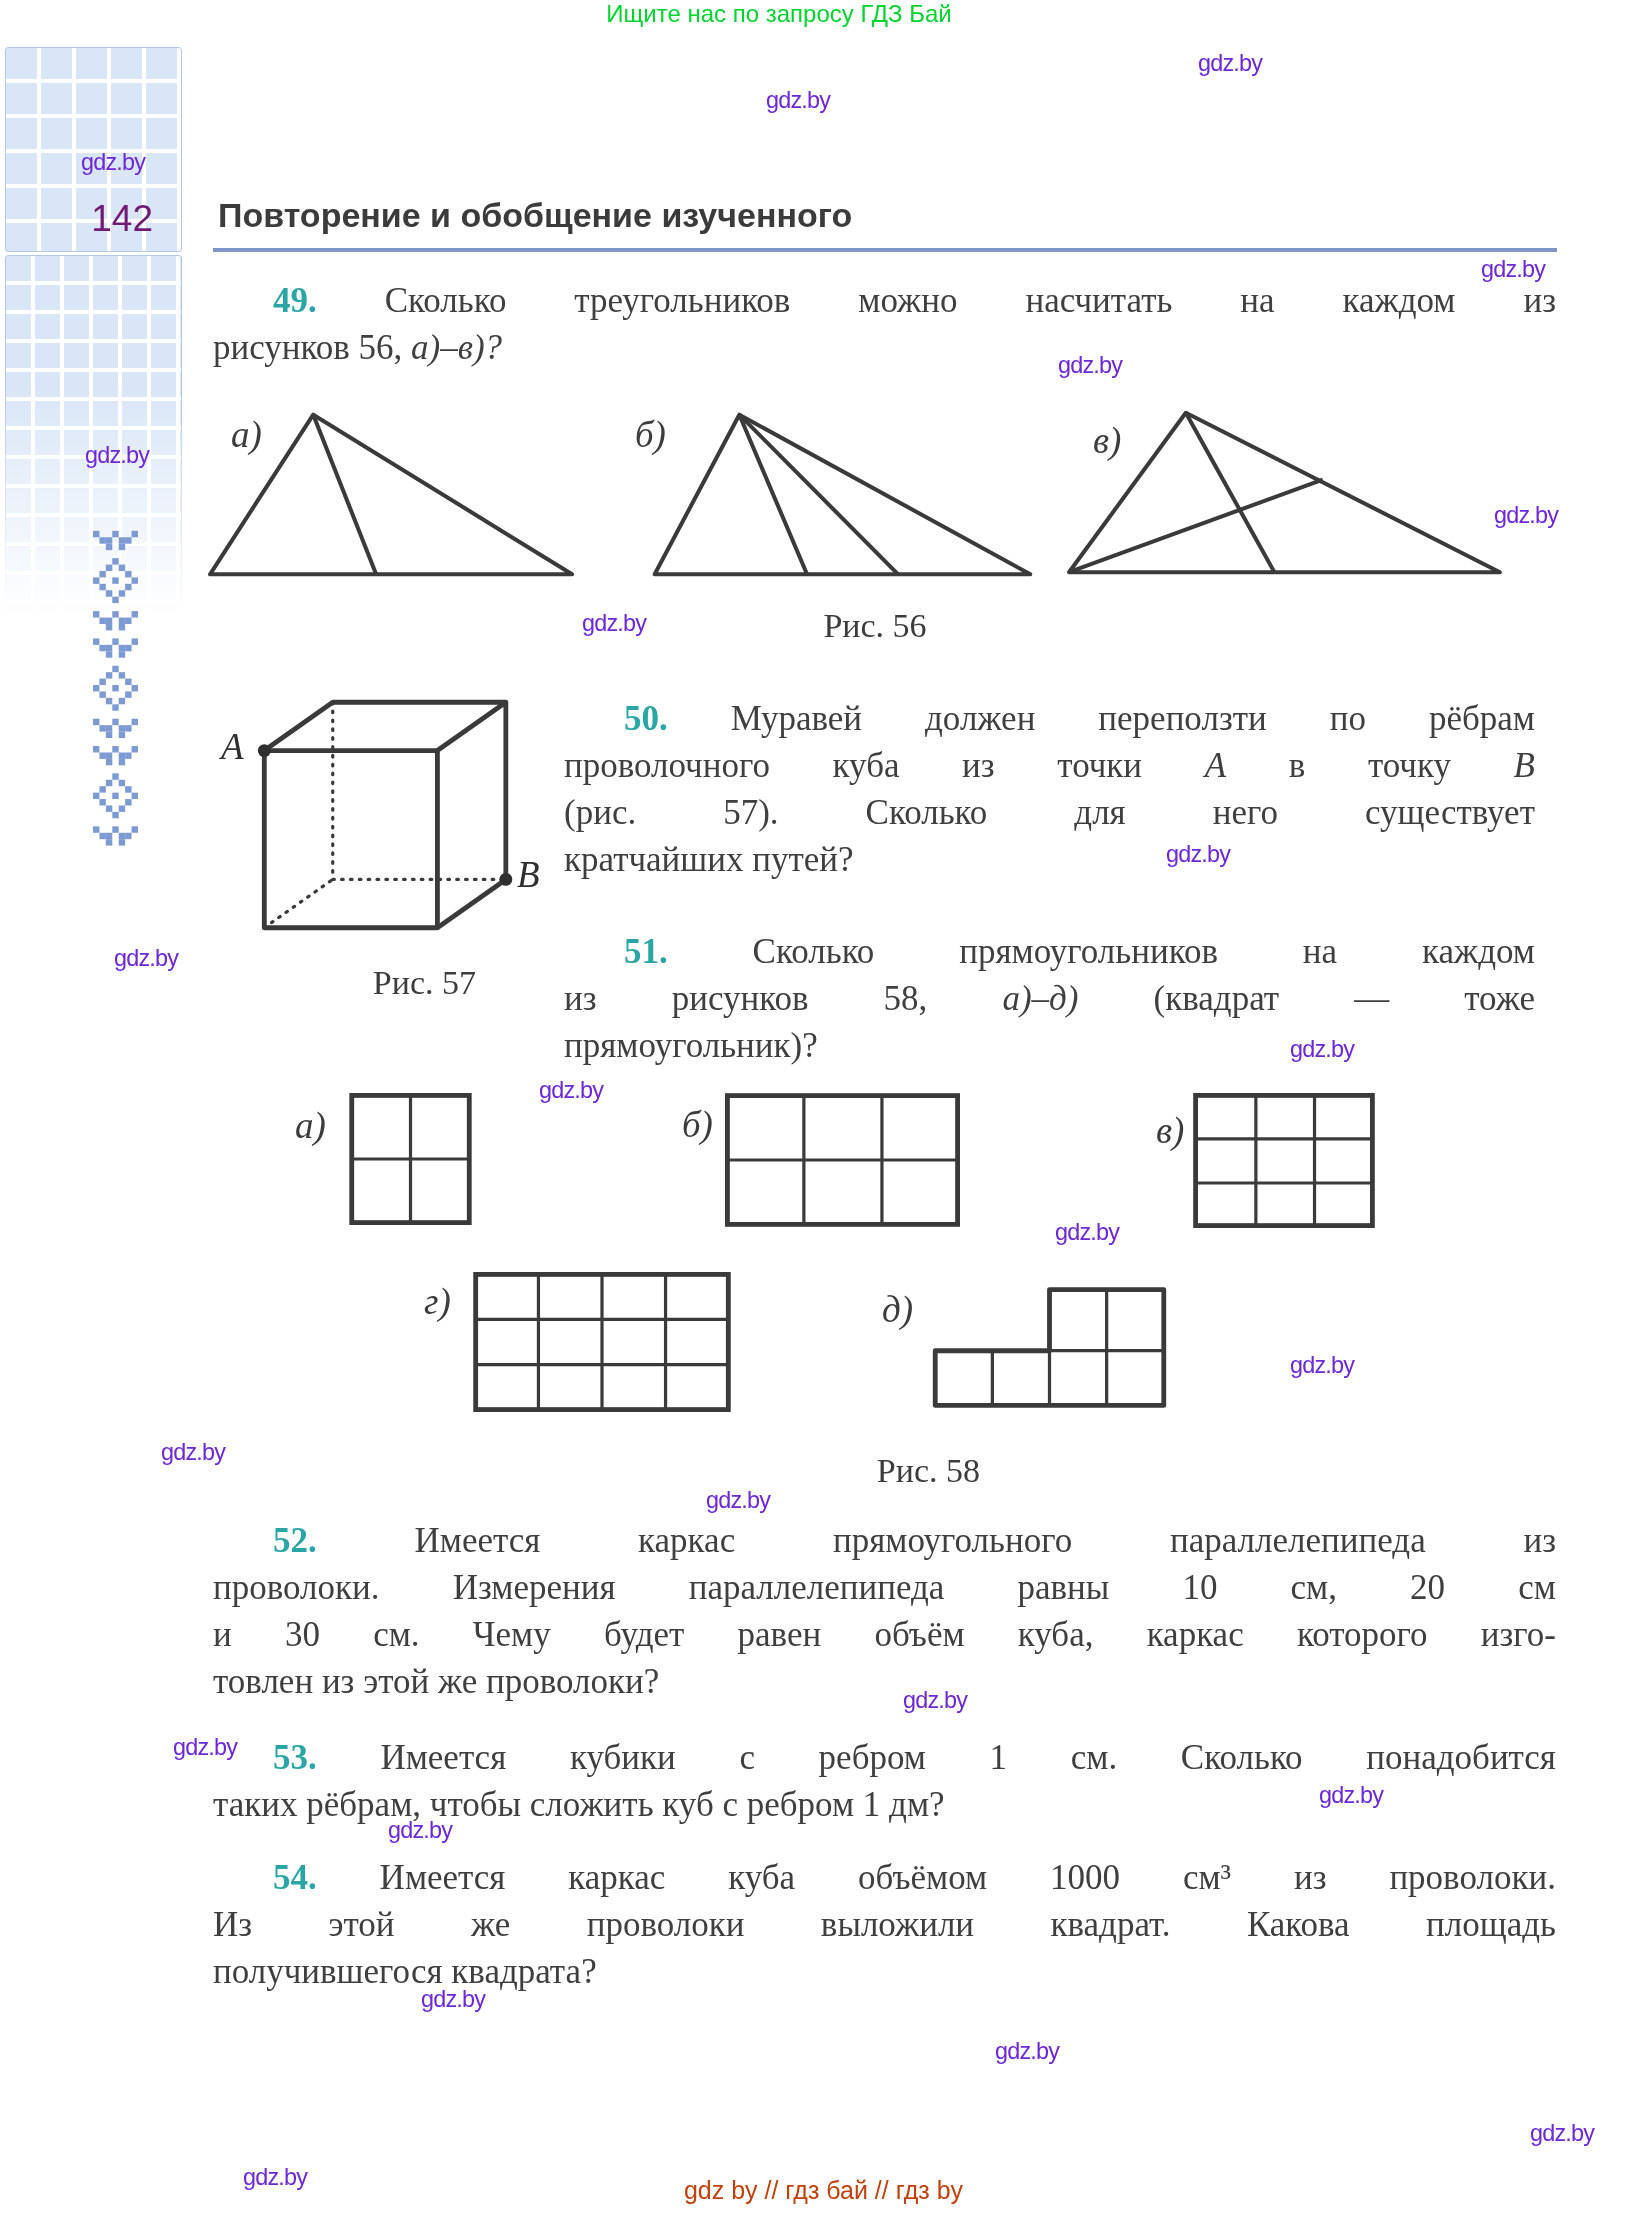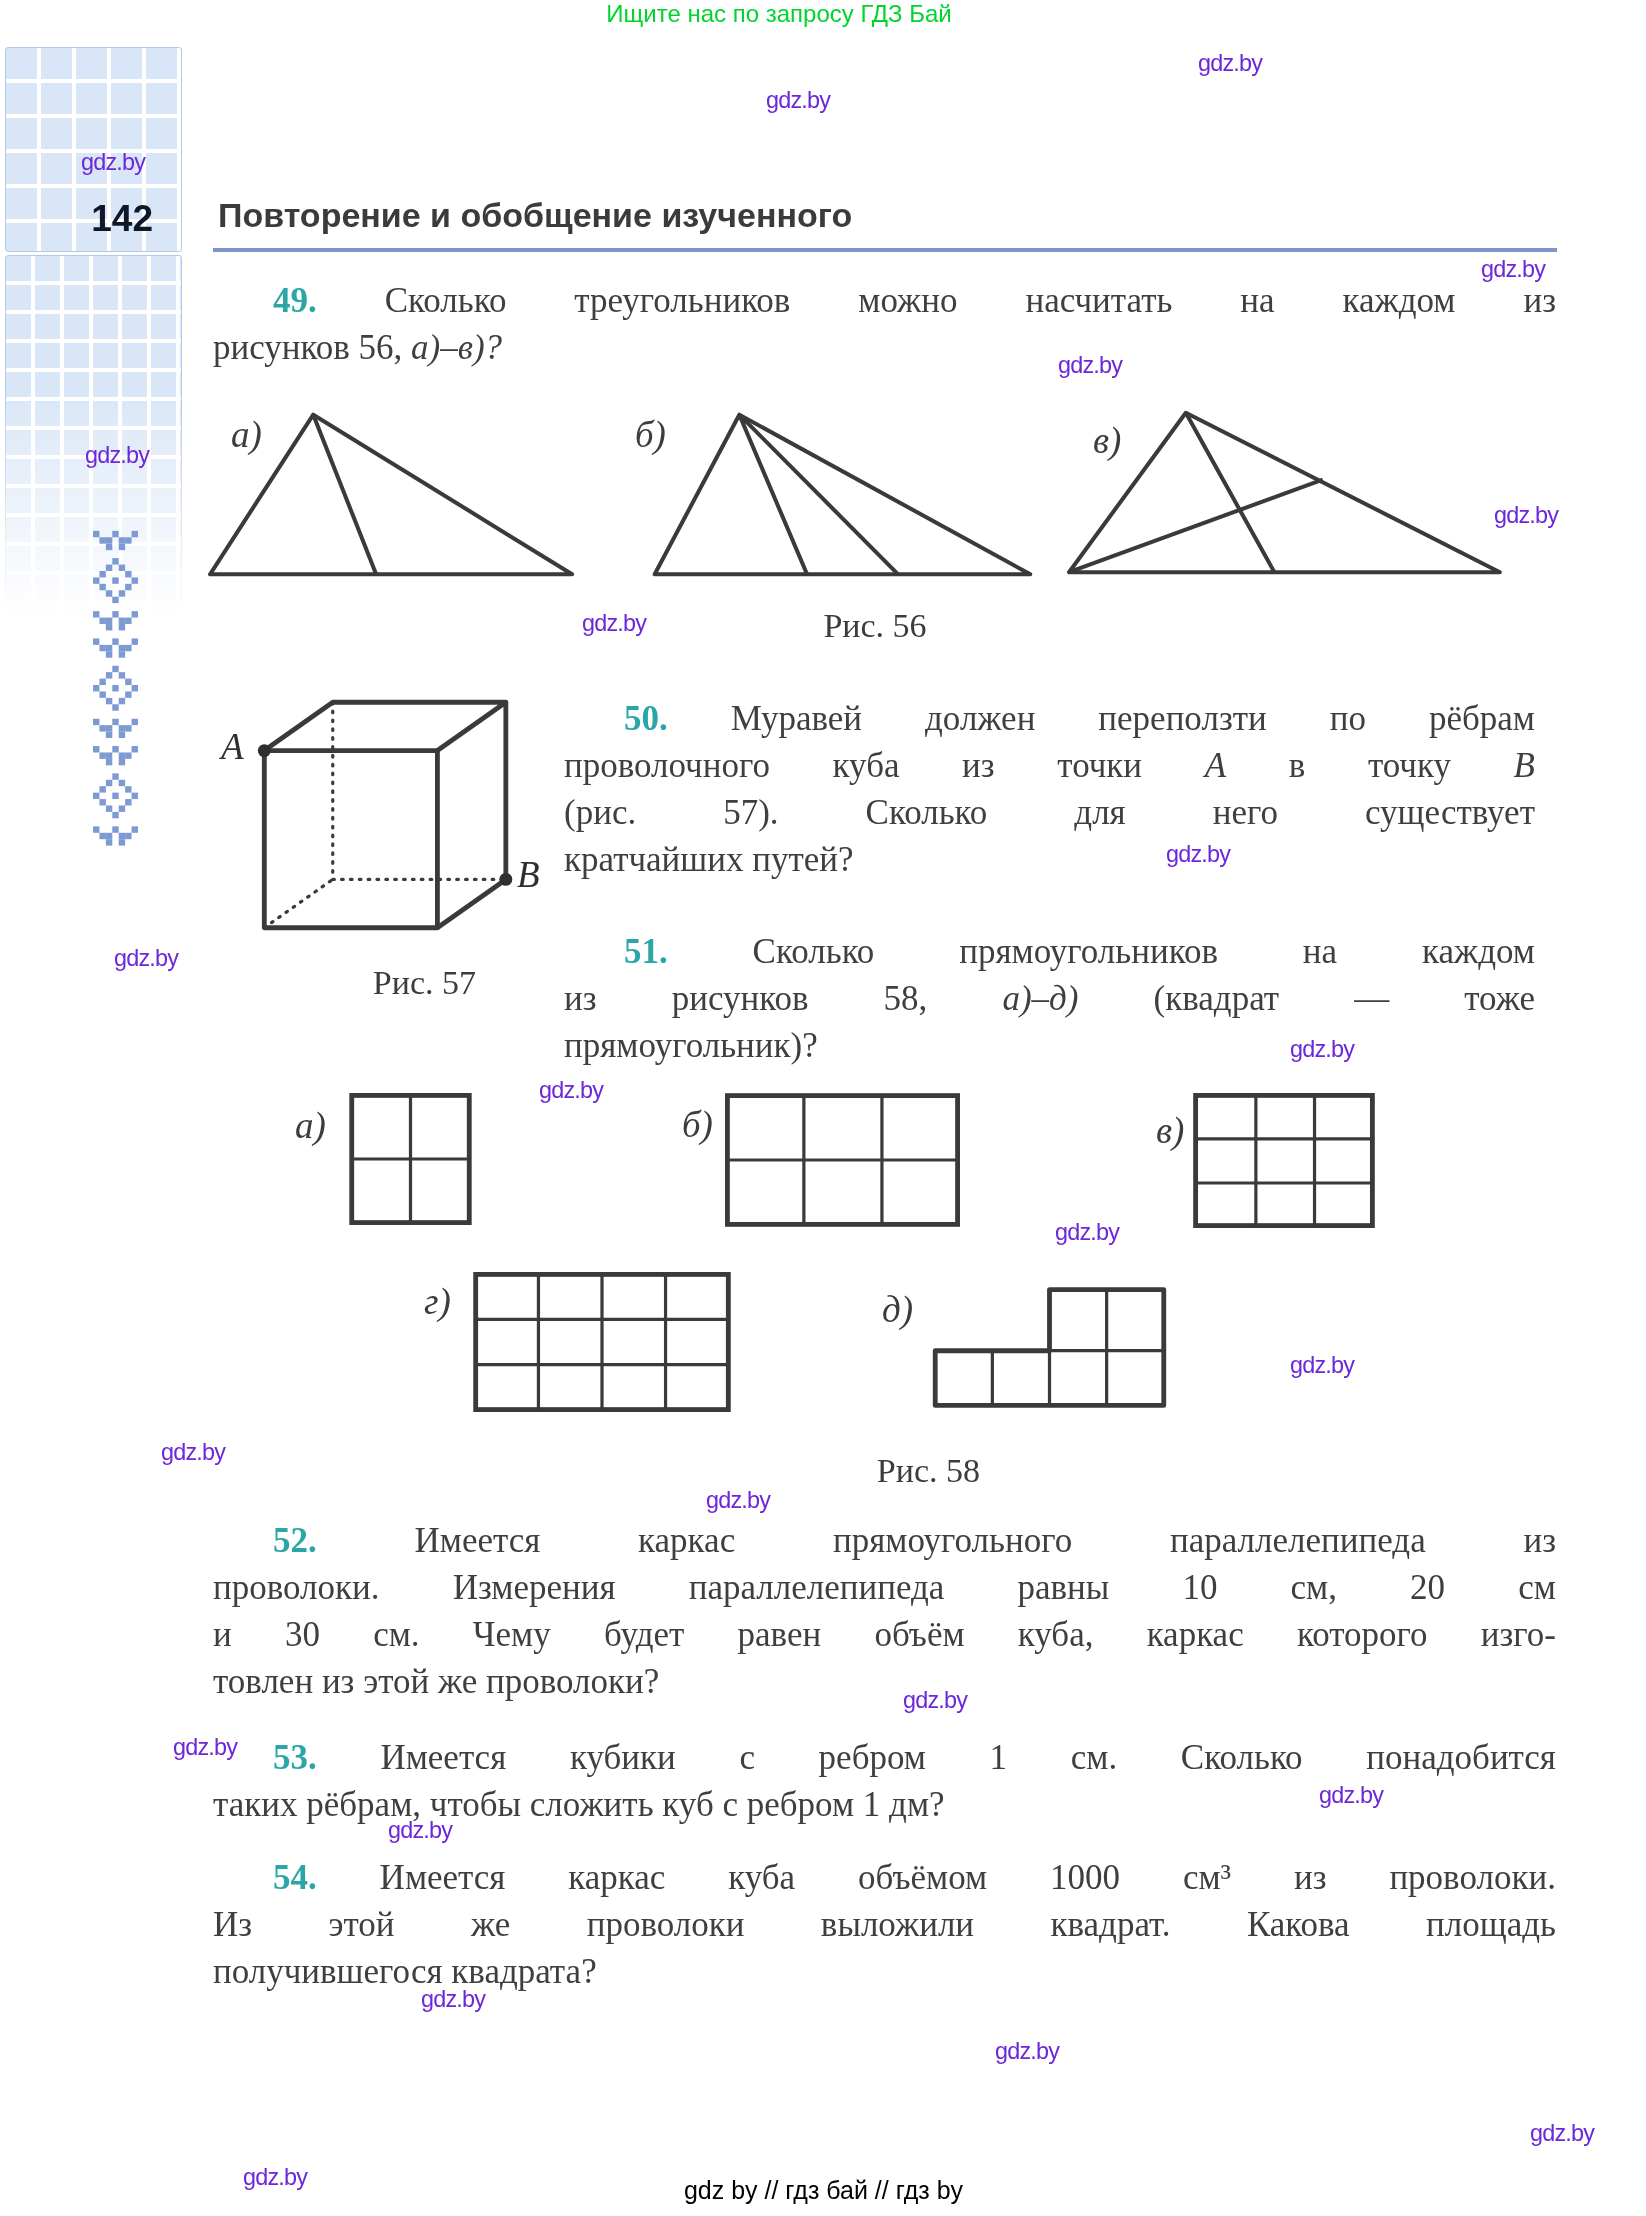--- a/index.html
+++ b/index.html
@@ -18,21 +18,21 @@
       repeating-linear-gradient(to bottom,rgba(0,0,0,0) 0 31px,#ffffff 31px 35px);
     border:1.6px solid #b3c7e9;border-radius:3.2px;}
   .grid-a{left:4.8px;top:47px;width:175px;height:203px;}
   .grid-b{left:4.8px;top:255px;width:175px;height:456px;
     background-image:
       repeating-linear-gradient(to right,rgba(0,0,0,0) 0 25px,#ffffff 25px 29px),
       repeating-linear-gradient(to bottom,rgba(0,0,0,0) 0 25px,#ffffff 25px 29px);}
   .grid-fade{left:4.8px;top:387px;width:178px;height:326px;
     background:linear-gradient(to bottom,rgba(255,255,255,0) 0%,#ffffff 70%);}
   .page-num{left:48px;top:198px;width:105px;text-align:right;
-    font-family:"Liberation Sans", sans-serif;font-weight:bold;font-size:37px;color:#0f172a;}
+    font-family:"Liberation Sans", sans-serif;font-weight:normal;font-size:37px;color:#701a75;}
 
   
   .title{left:218px;top:196px;font-family:"Liberation Sans", sans-serif;
          font-weight:bold;font-size:34px;color:#3b3b3b;}
   .rule{left:213px;top:248px;width:1344px;height:4px;background:#8094c8;}
 
   
   .para{line-height:47px;font-size:35px;}
   .col-wide{left:213px;width:1343px;}
   .col-right{left:564px;width:971px;}
@@ -47,21 +47,21 @@
   .fig-label{font-size:37px;font-style:italic;color:#3c3c3c;}
   .caption{font-size:34px;color:#3c3c3c;width:210px;text-align:center;}
   .pt-label{font-size:37px;font-style:italic;color:#2f2f2f;}
   svg{display:block;}
   .stroke{stroke:#3a3a3a;fill:none;}
 
   
   .wm{position:absolute;font-family:"Liberation Sans", sans-serif;font-size:23.4px;
       color:#6d28d9;letter-spacing:-0.8px;}
   .footer{left:0;top:2176px;width:1647px;text-align:center;
-      font-family:"Liberation Sans", sans-serif;font-size:25px;color:#000000;}
+      font-family:"Liberation Sans", sans-serif;font-size:25px;color:#c2410c;}
 </style>
 </head>
 <body>
 
 <div class="page">
 
   <div class="abs banner">Ищите нас по запросу ГДЗ Бай</div>
 
   <div class="abs grid-block grid-a"></div>
   <div class="abs grid-block grid-b"></div>

